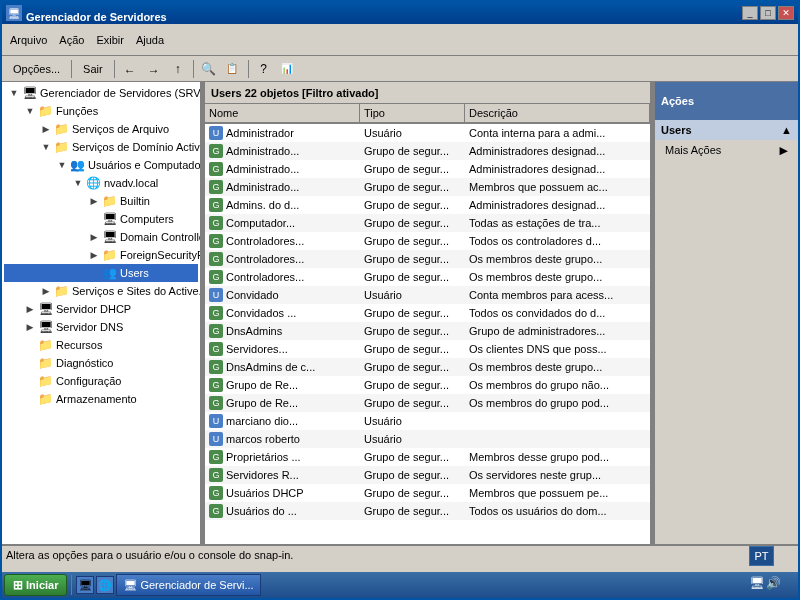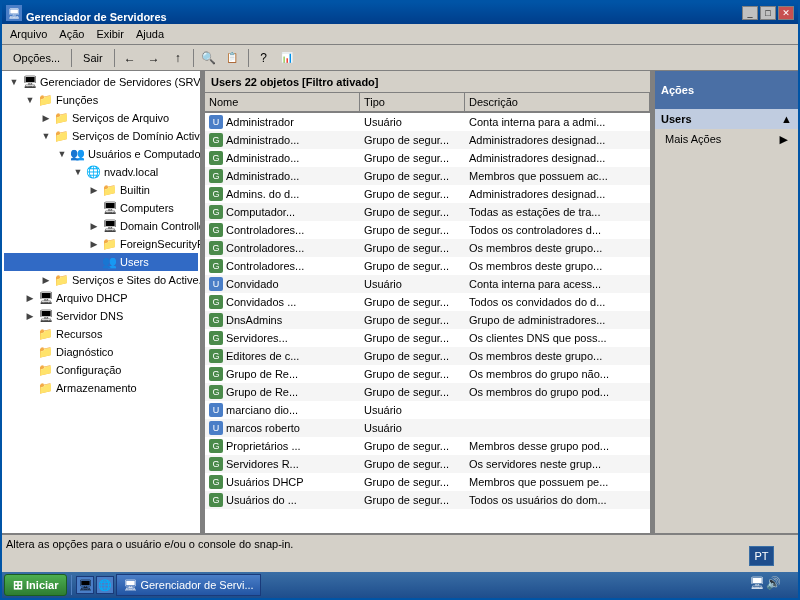--- a/index.html
+++ b/index.html
@@ -43,21 +43,21 @@
       width: 16px; height: 14px;
       background: #c0c0c0;
       border: 1px solid #808080;
       display: flex; align-items: center; justify-content: center;
       font-size: 9px; cursor: pointer; color: #000;
     }
     
     .menu-bar {
       background: #d4d0c8;
       border-bottom: 1px solid #808080;
-      height: 21px;
+      height: 32px;
       display: flex;
       align-items: center;
       padding: 0 2px;
     }
     .menu-item {
       padding: 2px 6px;
       cursor: pointer;
       font-size: 11px;
     }
     
@@ -407,21 +407,21 @@
 
         <div class="tree-item" style="padding-left:34px;">
           <span class="tree-expand">▶</span>
           <span class="tree-icon">📁</span>
           <span class="tree-label">Serviços e Sites do Active...</span>
         </div>
 
         <div class="tree-item" style="padding-left:18px;">
           <span class="tree-expand">▶</span>
           <span class="tree-icon">🖥</span>
-          <span class="tree-label">Arquivo DHCP</span>
+          <span class="tree-label">Servidor DHCP</span>
         </div>
 
         <div class="tree-item" style="padding-left:18px;">
           <span class="tree-expand">▶</span>
           <span class="tree-icon">🖥</span>
           <span class="tree-label">Servidor DNS</span>
         </div>
 
         <div class="tree-item" style="padding-left:18px;">
           <span class="tree-expand" style="visibility:hidden;">▶</span>
@@ -583,21 +583,21 @@
     <div class="list-cell col-name">
       <span style="
         display:inline-block;width:14px;height:14px;margin-right:3px;
         background:#4a7ec7;border-radius:2px;text-align:center;
         font-size:9px;line-height:14px;color:white;flex-shrink:0;">
         U
       </span>
       <span>Convidado</span>
     </div>
     <div class="list-cell col-type">Usuário</div>
-    <div class="list-cell col-desc">Conta interna para acess...</div>
+    <div class="list-cell col-desc">Conta membros para acess...</div>
   </div>
           <div class="list-row">
     <div class="list-cell col-name">
       <span style="
         display:inline-block;width:14px;height:14px;margin-right:3px;
         background:#4a8a4a;border-radius:2px;text-align:center;
         font-size:9px;line-height:14px;color:white;flex-shrink:0;">
         G
       </span>
       <span>Convidados ...</span>
@@ -632,21 +632,21 @@
     <div class="list-cell col-desc">Os clientes DNS que poss...</div>
   </div>
           <div class="list-row">
     <div class="list-cell col-name">
       <span style="
         display:inline-block;width:14px;height:14px;margin-right:3px;
         background:#4a8a4a;border-radius:2px;text-align:center;
         font-size:9px;line-height:14px;color:white;flex-shrink:0;">
         G
       </span>
-      <span>Editores de c...</span>
+      <span>DnsAdmins de c...</span>
     </div>
     <div class="list-cell col-type">Grupo de segur...</div>
     <div class="list-cell col-desc">Os membros deste grupo...</div>
   </div>
           <div class="list-row">
     <div class="list-cell col-name">
       <span style="
         display:inline-block;width:14px;height:14px;margin-right:3px;
         background:#4a8a4a;border-radius:2px;text-align:center;
         font-size:9px;line-height:14px;color:white;flex-shrink:0;">

